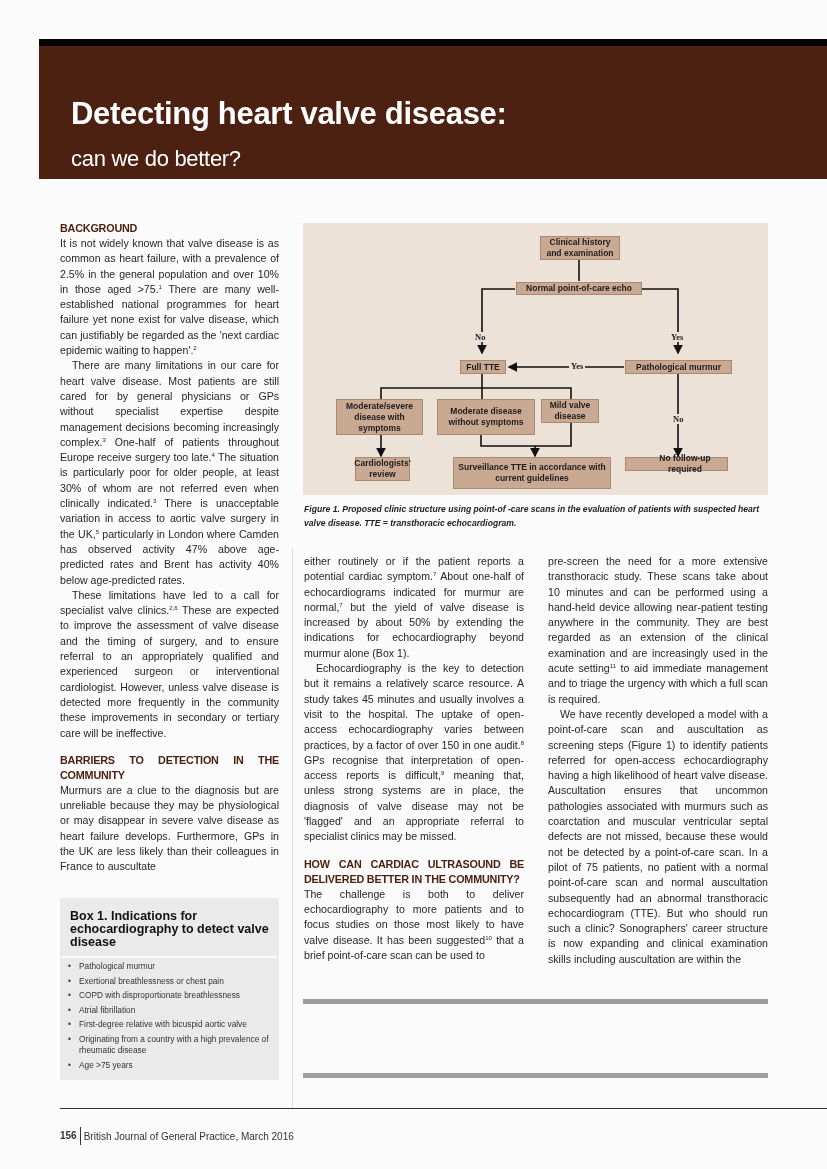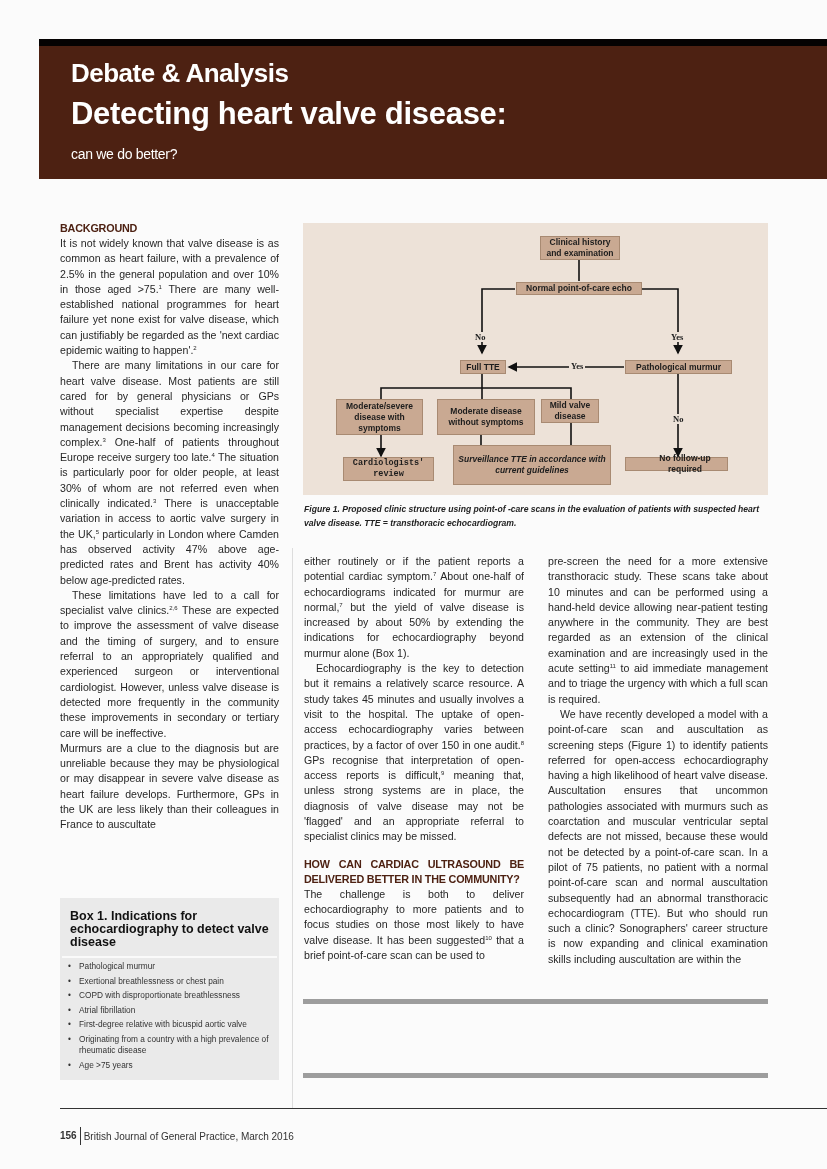--- a/index.html
+++ b/index.html
@@ -3,21 +3,21 @@
 <meta charset="utf-8">
 <style>
   * { box-sizing: border-box; margin: 0; padding: 0; }
   html, body { width: 827px; height: 1169px; background: #fbfbfb; overflow: hidden; }
   body { position: relative; font-family: "DejaVu Sans", sans-serif; color: #222; }
 
   .topbar { position: absolute; left: 39px; top: 39px; width: 788px; height: 7px; background: #050202; }
   .header { position: absolute; left: 39px; top: 46px; width: 788px; height: 133px; background: #4d2112; color: #fff; }
   .kicker { position: absolute; left: 32px; top: 12px; font-family: "Liberation Sans", sans-serif; font-weight: bold; font-size: 26px; letter-spacing: -0.5px; }
   .title { position: absolute; left: 32px; top: 50px; font-family: "Liberation Sans", sans-serif; font-weight: bold; font-size: 31px; letter-spacing: -0.3px; }
-  .subtitle { position: absolute; left: 32px; top: 100px; font-family: "Liberation Sans", sans-serif; font-size: 14px; font-weight: normal; letter-spacing: -0.3px; }
+  .subtitle { position: absolute; left: 32px; top: 100px; font-family: "Liberation Sans", sans-serif; font-size: 22px; font-weight: normal; letter-spacing: -0.3px; }
 
   .col { position: absolute; font-family: "Liberation Sans", sans-serif; font-size: 10.6px; line-height: 15.3px; color: #262626; text-align: justify; }
   .col p { text-indent: 0; }
   .col p.ind { text-indent: 12px; }
   .col h3 { font-family: "Liberation Sans", sans-serif; font-weight: bold; font-size: 10.8px; line-height: 15px; color: #4d2112; text-transform: uppercase; letter-spacing: -0.2px; }
   sup { font-size: 6px; line-height: 0; vertical-align: 4px; }
 
   #col1 { left: 60px; top: 221px; width: 219px; }
   #col2 { left: 304px; top: 554px; width: 220px; }
   #col3 { left: 548px; top: 554px; width: 220px; }
@@ -43,30 +43,30 @@
 
   .footrule { position: absolute; left: 60px; top: 1108px; width: 767px; height: 1px; background: #333; }
   .footer { position: absolute; left: 60px; top: 1127px; font-family: "Liberation Sans", sans-serif; font-size: 10px; color: #333; display: flex; align-items: center; }
   .footer .pg { font-weight: bold; padding-right: 3px; border-right: 1px solid #333; line-height: 18px; margin-right: 3px; }
 </style>
 </head>
 <body>
 
 <div class="topbar"></div>
 <div class="header">
-  <div class="kicker">Debate &amp; Analysis</div>
   <h1 class="title">Detecting heart valve disease:</h1>
   <div class="subtitle">can we do better?</div>
 </div>
 
 <div class="col" id="col1">
   <h3>BACKGROUND</h3>
   <p><span>It is not widely known that valve disease is as common as heart failure, with a prevalence of 2.5% in the general population and over 10% in those aged &gt;75.</span><sup>1</sup><span> There are many well-established national programmes for heart failure yet none exist for valve disease, which can justifiably be regarded as the 'next cardiac epidemic waiting to happen'.</span><sup>2</sup></p>
   <p class="ind"><span>There are many limitations in our care for heart valve disease. Most patients are still cared for by general physicians or GPs without specialist expertise despite management decisions becoming increasingly complex.</span><sup>3</sup><span> One-half of patients throughout Europe receive surgery too late.</span><sup>4</sup><span> The situation is particularly poor for older people, at least 30% of whom are not referred even when clinically indicated.</span><sup>3</sup><span> There is unacceptable variation in access to aortic valve surgery in the UK,</span><sup>5</sup><span> particularly in London where Camden has observed activity 47% above age-predicted rates and Brent has activity 40% below age-predicted rates.</span></p>
   <p class="ind"><span>These limitations have led to a call for specialist valve clinics.</span><sup>2,6</sup><span> These are expected to improve the assessment of valve disease and the timing of surgery, and to ensure referral to an appropriately qualified and experienced surgeon or interventional cardiologist. However, unless valve disease is detected more frequently in the community these improvements in secondary or tertiary care will be ineffective.</span></p>
+  <h3 style="margin-top:12px">BARRIERS TO DETECTION IN THE COMMUNITY</h3>
   <p>Murmurs are a clue to the diagnosis but are unreliable because they may be physiological or may disappear in severe valve disease as heart failure develops. Furthermore, GPs in the UK are less likely than their colleagues in France to auscultate</p>
 </div>
 
 <div class="box1">
   <h4>Box 1. Indications for echocardiography to detect valve disease</h4>
   <div class="rule"></div>
   <ul>
     <li>Pathological murmur</li>
     <li>Exertional breathlessness or chest pain</li>
     <li>COPD with disproportionate breathlessness</li>
@@ -98,22 +98,22 @@
       <line x1="375" y1="151" x2="375" y2="233" marker-end="url(#arr)"></line>
     </g>
   </svg>
   <div class="fbox" style="left:237px;top:13px;width:80px;height:24px;">Clinical history and examination</div>
   <div class="fbox" style="left:213px;top:59px;width:126px;height:13px;">Normal point-of-care echo</div>
   <div class="fbox" style="left:157px;top:137px;width:46px;height:14px;">Full TTE</div>
   <div class="fbox" style="left:322px;top:137px;width:107px;height:14px;">Pathological murmur</div>
   <div class="fbox" style="left:33px;top:176px;width:87px;height:36px;">Moderate/severe disease with symptoms</div>
   <div class="fbox" style="left:134px;top:176px;width:98px;height:36px;">Moderate disease without symptoms</div>
   <div class="fbox" style="left:238px;top:176px;width:58px;height:24px;">Mild valve disease</div>
-  <div class="fbox" style="left:40px;top:234px;width:91px;height:24px;font-family:Liberation Mono, monospace;">Cardiologists' review</div>
-  <div class="fbox" style="left:150px;top:222px;width:158px;height:40px;font-style:italic;">Surveillance TTE in accordance with current guidelines</div>
+  <div class="fbox" style="left:52px;top:234px;width:55px;height:24px;">Cardiologists' review</div>
+  <div class="fbox" style="left:150px;top:234px;width:158px;height:32px;">Surveillance TTE in accordance with current guidelines</div>
   <div class="fbox" style="left:322px;top:234px;width:103px;height:14px;padding-left:20px;">No follow-up required</div>
   <div class="flabel" style="left:170px;top:109px;">No</div>
   <div class="flabel" style="left:366px;top:109px;">Yes</div>
   <div class="flabel" style="left:266px;top:138px;">Yes</div>
   <div class="flabel" style="left:368px;top:191px;">No</div>
 </div>
 <div class="caption">Figure 1. Proposed clinic structure using point-of -care scans in the evaluation of patients with suspected heart valve disease. TTE = transthoracic echocardiogram.</div>
 
 <div class="vline"></div>
 

